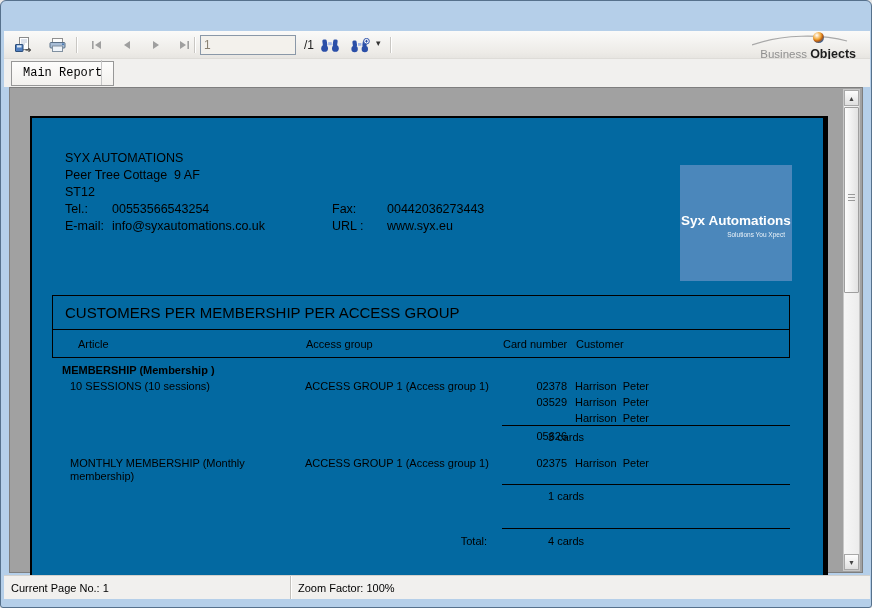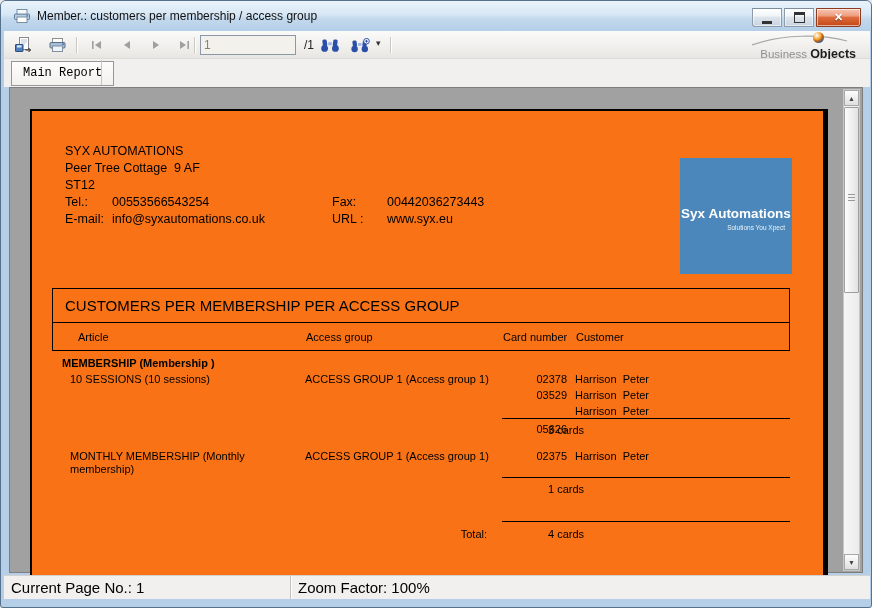--- a/index.html
+++ b/index.html
@@ -41,21 +41,21 @@
   #brand-light{font-size:11.5px;color:#8f8f8f;}
   #brand-bold{font-size:12.5px;color:#1d1d1d;font-weight:bold;}
   
   #tabrow{position:absolute;left:3px;top:58px;width:866px;height:28px;background:#f1f0ee;}
   #tab-main{position:absolute;left:7px;top:2px;height:23px;line-height:22px;padding:0 11px;
     border:1px solid #979797;background:linear-gradient(#fdfdfc,#f3f1ee);font-size:12px;color:#000;font-family:Liberation Mono, monospace;}
   #tabrow .tsep2{position:absolute;left:97px;top:1px;width:1px;height:25px;background:#c6c6c6;}
   
   #reportview{position:absolute;left:8px;top:86px;width:854px;height:486px;background:#a1a1a1;
     border:1px solid #7e7e7e;box-sizing:border-box;}
-  #page{position:absolute;left:20px;top:21px;width:791px;height:472px;background:#f97316;
+  #page{position:absolute;left:20px;top:28px;width:791px;height:472px;background:#0369a1;
     border:2px solid #000;border-right:5px solid #000;border-bottom:none;}
   #page .t{position:absolute;font-size:11px;color:#000;white-space:pre;}
   #page .t12{position:absolute;font-size:12.5px;color:#000;white-space:pre;}
   #logo{position:absolute;left:648px;top:47px;width:112px;height:116px;}
   #logo-name{position:absolute;left:0;right:0;top:48px;text-align:center;color:#fff;
     font-size:13.5px;font-weight:bold;white-space:nowrap;}
   #logo-tag{position:absolute;right:7px;top:66px;color:#eaf2f8;font-size:6.5px;}
   #titlebox{position:absolute;left:20px;top:177px;width:736px;height:33px;border:1px solid #000;}
   #titlebox span{position:absolute;left:12px;top:8px;font-size:15px;color:#000;white-space:pre;}
   #headrow{position:absolute;left:20px;top:211px;width:736px;height:28px;
@@ -71,48 +71,28 @@
   .sarrow{position:absolute;left:0;width:15px;height:16px;display:flex;align-items:center;justify-content:center;
     font-size:7px;color:#444;background:linear-gradient(180deg,#fdfdfd,#dfdfdf);border:1px solid #a8a8a8;box-sizing:border-box;}
   #sthumb{position:absolute;left:0;top:17px;width:15px;height:186px;
     background:linear-gradient(90deg,#fdfdfd,#e2e2e2);border:1px solid #9e9e9e;box-sizing:border-box;border-radius:1px;}
   #sgrip{position:absolute;left:3px;top:86px;width:7px;height:7px;
     background:repeating-linear-gradient(180deg,#999 0 1px,transparent 1px 3px);}
   
   #statusbar{position:absolute;left:3px;top:574px;width:866px;height:24px;background:#f1f0ee;
     border-top:1px solid #d4d2ce;display:flex;box-sizing:border-box;}
   .spanel{height:100%;display:flex;align-items:center;padding-left:7px;box-sizing:border-box;
-    font-size:15px;color:#000;border-right:1px solid #c2c0bc;box-shadow:1px 0 0 #fff;white-space:pre;}
+    font-size:11px;color:#000;border-right:1px solid #c2c0bc;box-shadow:1px 0 0 #fff;white-space:pre;}
   .spanel:last-child{border-right:none;box-shadow:none;flex:1;}
 </style>
 </head>
 <body>
 
 <div id="win">
 
-  <div id="titlebar">
-    <svg id="app-icon" viewBox="0 0 18 16">
-      <rect x="1.5" y="6" width="15" height="5.5" rx="1" fill="#b9cfe4" stroke="#5a7a9a"></rect>
-      <rect x="4" y="1.5" width="10" height="4.5" fill="#f4f8fc" stroke="#7a8ea2"></rect>
-      <rect x="4" y="9" width="10" height="5.5" fill="#ffffff" stroke="#7a8ea2"></rect>
-      <circle cx="14.2" cy="7.8" r="0.9" fill="#4a7ab0"></circle>
-    </svg>
-    <span id="title-text">Member.: customers per membership / access group</span>
-    <div class="winbtns">
-      <div class="wbtn min">
-          <div class="glyph-min"></div>
-        </div>
-      <div class="wbtn max">
-          <div class="glyph-max"></div>
-        </div>
-      <div class="wbtn close">
-          <span>✕</span>
-        </div>
-    </div>
-  </div>
 
   <div id="toolbar">
     <div class="tbtn" style="left:8px;">
       <svg width="18" height="16" viewBox="0 0 18 16">
         <rect x="4.5" y="0.5" width="9" height="12" fill="#fff" stroke="#8a8a8a"></rect>
         <path d="M6 3h6M6 5h6M6 7h4" stroke="#b8c4d8" stroke-width="1"></path>
         <rect x="0.5" y="7.5" width="7.5" height="7" rx="0.5" fill="#4f7ec0" stroke="#2d4f7a"></rect>
         <rect x="2" y="8.3" width="4.5" height="2.2" fill="#dce8f4"></rect>
         <path d="M10.5 13h5l-2-2M15.5 13l-2 2" stroke="#222" fill="none"></path>
       </svg>

